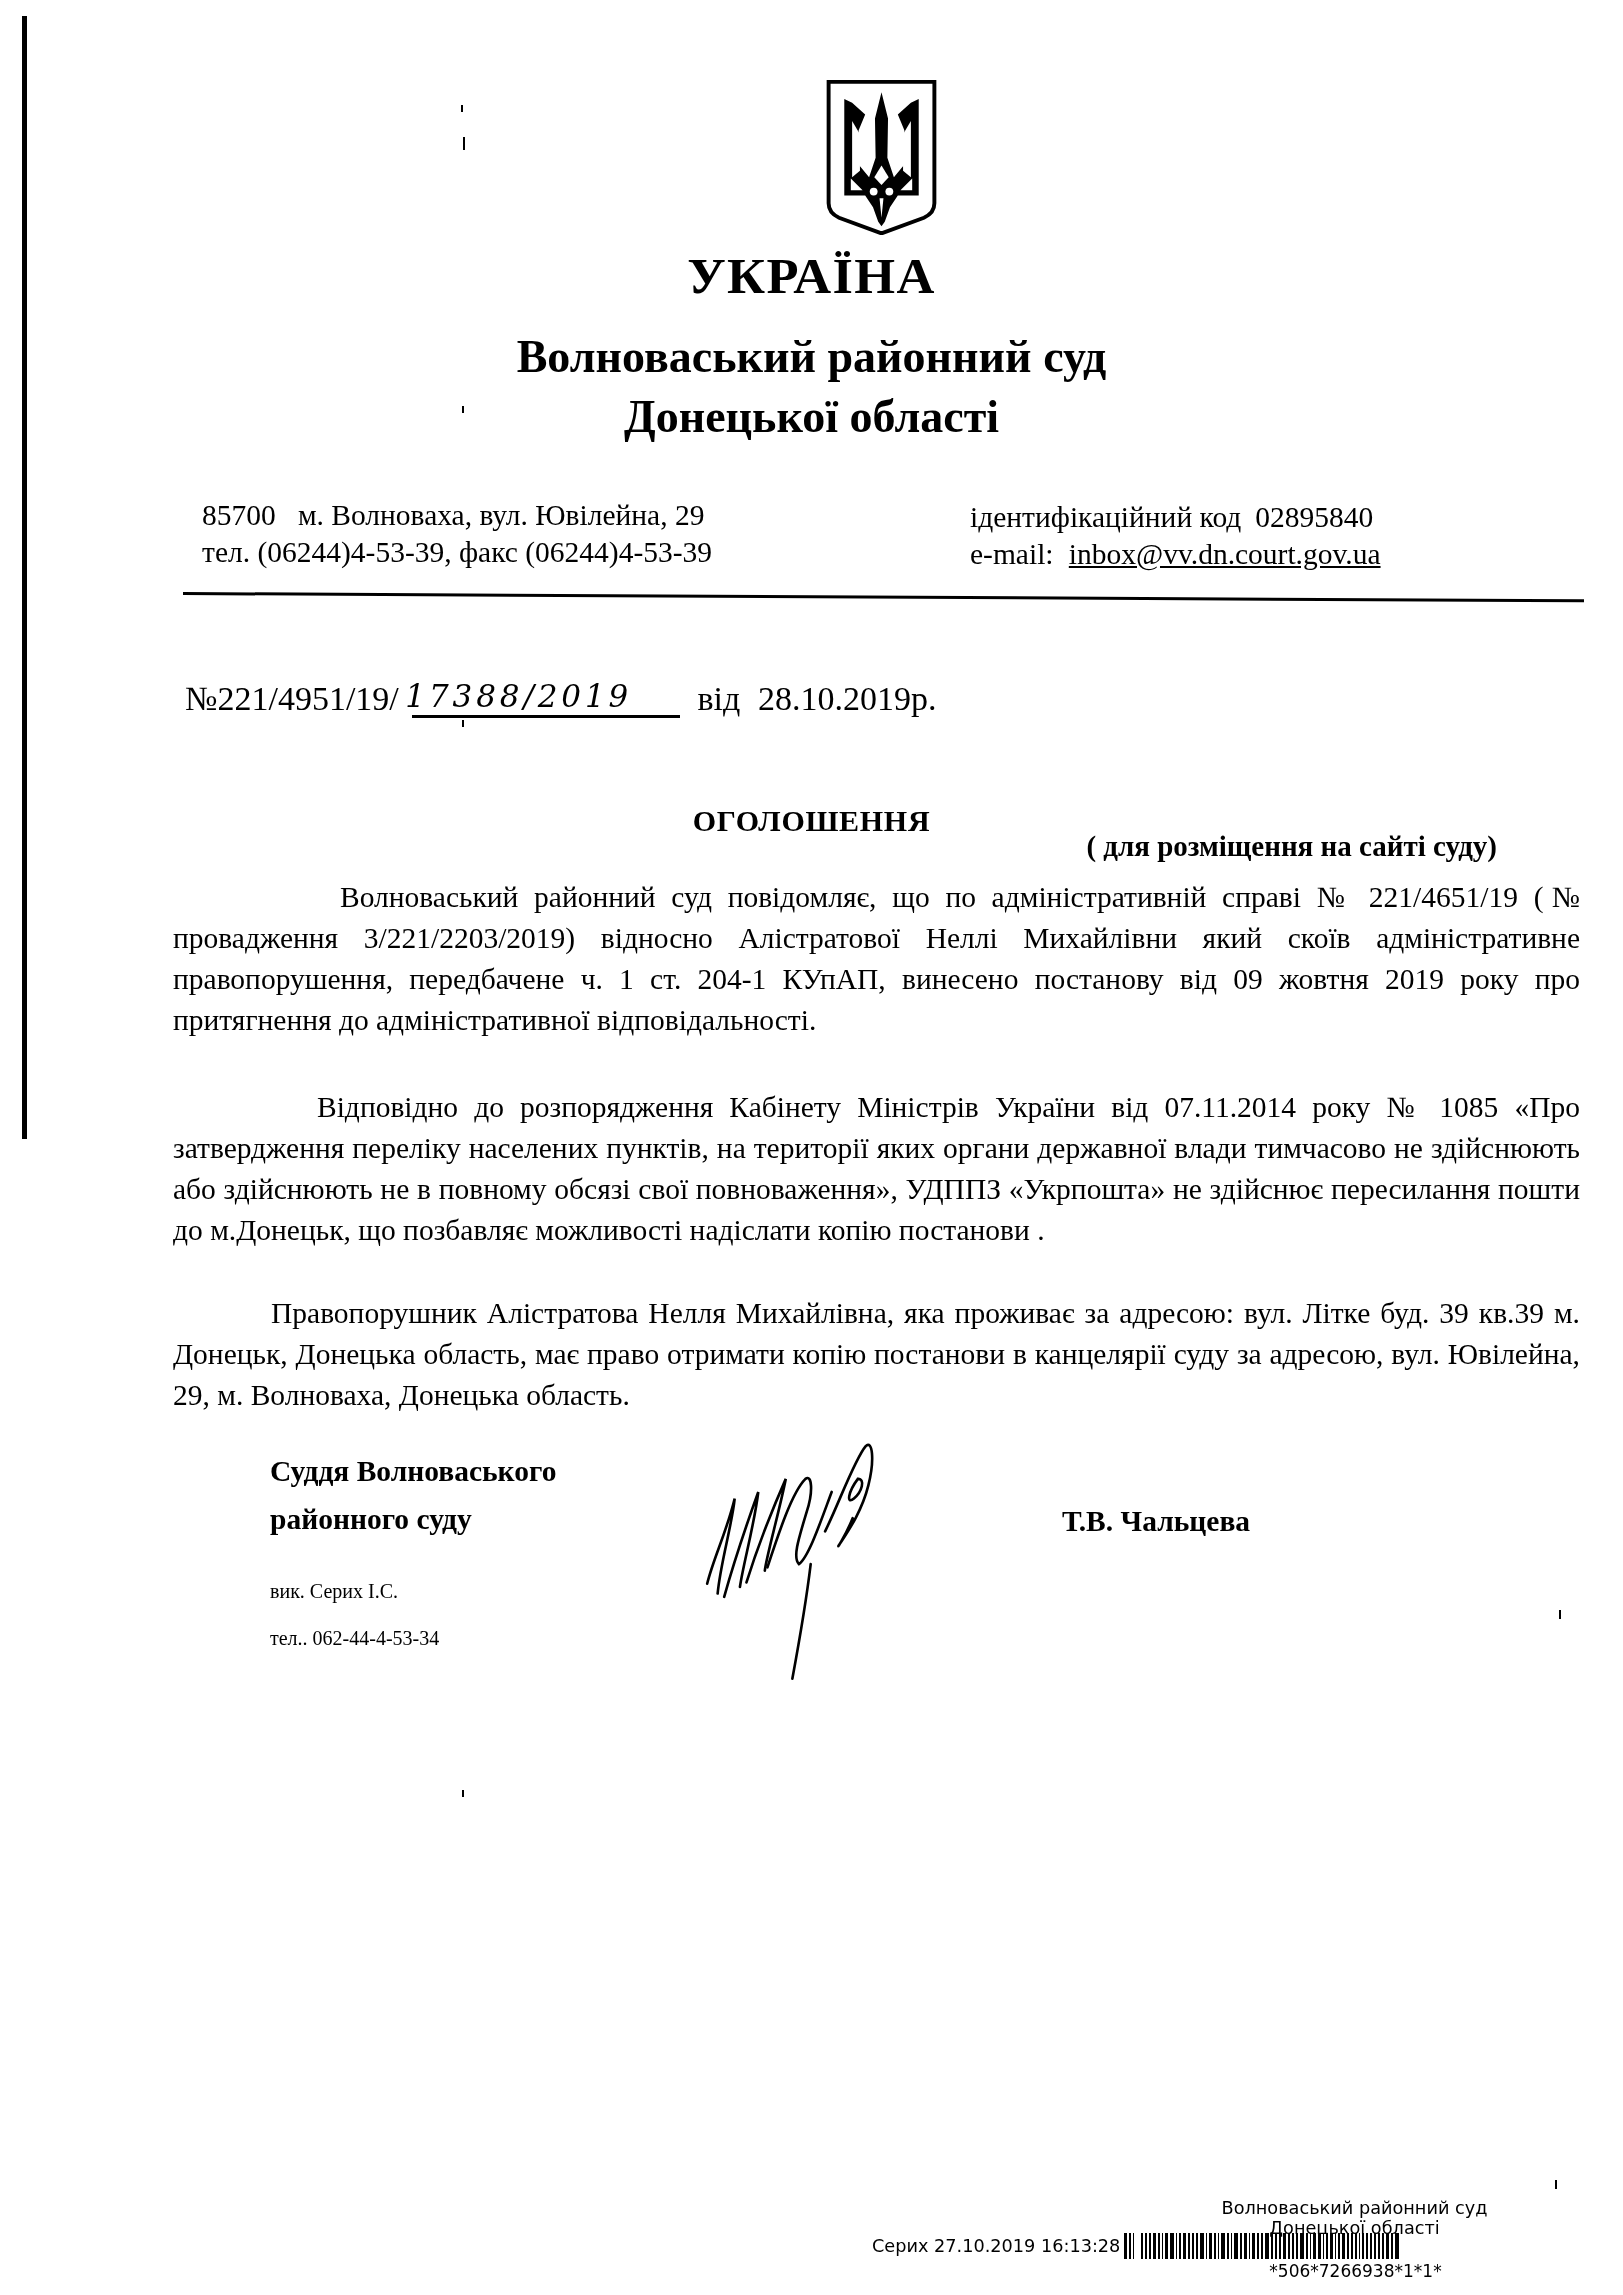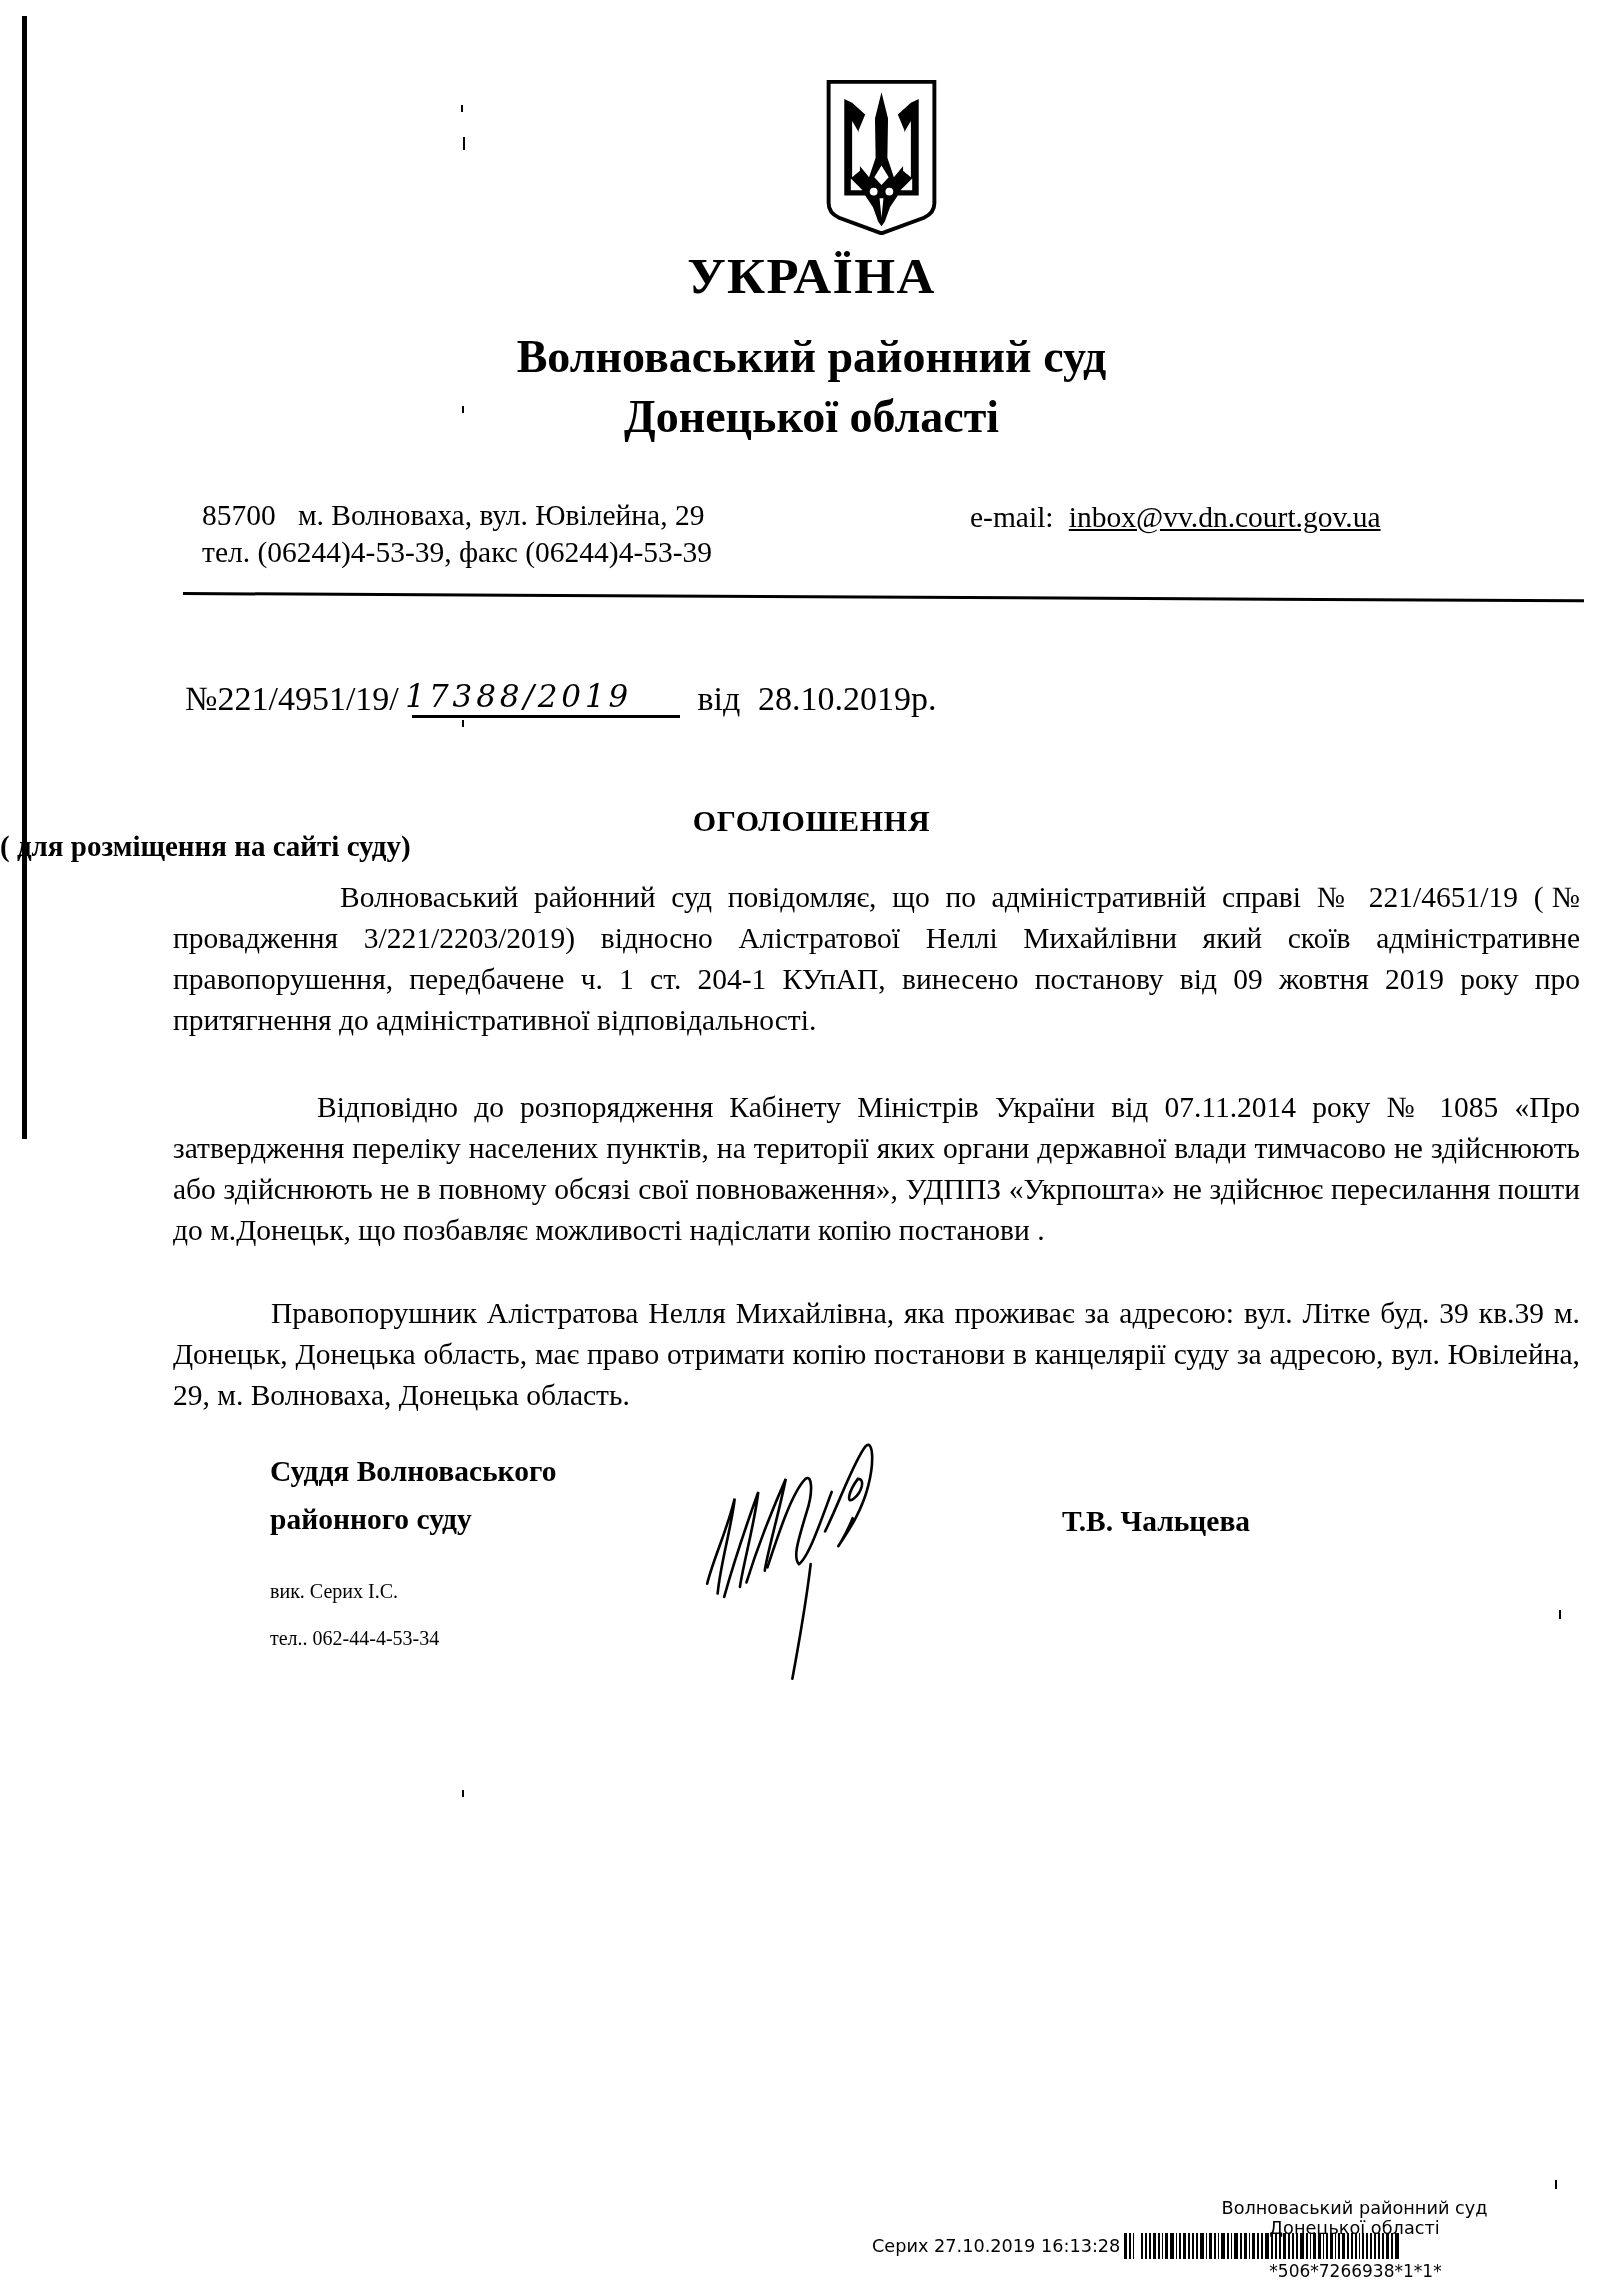--- a/index.html
+++ b/index.html
@@ -34,21 +34,21 @@
     .regnum { left: 185px; top: 655px; font-size: 34px; white-space: nowrap; }
     .regnum .hand { display: inline-block; width: 281px; position: relative; height: 39px; vertical-align: bottom; margin-top: 24px; }
     .regnum .hand-line { position: absolute; left: 13px; right: 0; bottom: 0; height: 2.6px; background: #000; }
     .regnum .hand-text {
       position: absolute; left: 6.5px; bottom: 3.9px; font-style: italic; font-size: 31px;
       font-family: "DejaVu Serif", serif; letter-spacing: 3.9px;
     }
     .regnum .from { margin-left: 9.2px; }
 
     .announce-title { left: 0; width: 1623px; top: 771px; text-align: center; font-weight: bold; font-size: 30px; letter-spacing: 0.7px; margin-top: 33px; }
-    .announce-sub { left: 0; width: 1497px; top: 830px; text-align: left; font-weight: bold; font-size: 29px; }
+    .announce-sub { left: 0; width: 1497px; top: 830px; text-align: right; font-weight: bold; font-size: 29px; }
 
     .para {
       position: absolute; left: 173px; width: 1407px; font-size: 29.5px; line-height: 41px;
       text-align: justify; text-indent: 167px;
     }
     .p1 { top: 877px; }
     .p2 { top: 1087px; text-indent: 144px; }
     .p3 { top: 1293px; text-indent: 98px; }
 
     .judge-title { left: 270px; top: 1447px; font-weight: bold; font-size: 29.5px; line-height: 48px; }
@@ -89,20 +89,24 @@
   <div>Волноваський районний суд</div>
   <div>Донецької області</div>
 </div>
 
 <div class="abs info info-left">
   <div style="white-space:pre;">85700   м. Волноваха, вул. Ювілейна, 29</div>
   <div>тел. (06244)4-53-39, факс (06244)4-53-39</div>
 </div>
 <div class="abs info info-right">
   <div>
+    <span>ідентифікаційний код</span>
+    <span style="margin-left:6.5px;">02895840</span>
+  </div>
+  <div>
     <span>e-mail:</span>
     <a class="email-link" style="margin-left:7.9px;">inbox@vv.dn.court.gov.ua</a>
   </div>
 </div>
 <div class="header-rule"></div>
 
 <div class="abs regnum">
   <span>№221/4951/19/</span><span class="hand"><span class="hand-text">17388/2019</span><span class="hand-line"></span></span>
   <span class="from">від</span>
   <span style="margin-left:9.2px;">28.10.2019р.</span>

